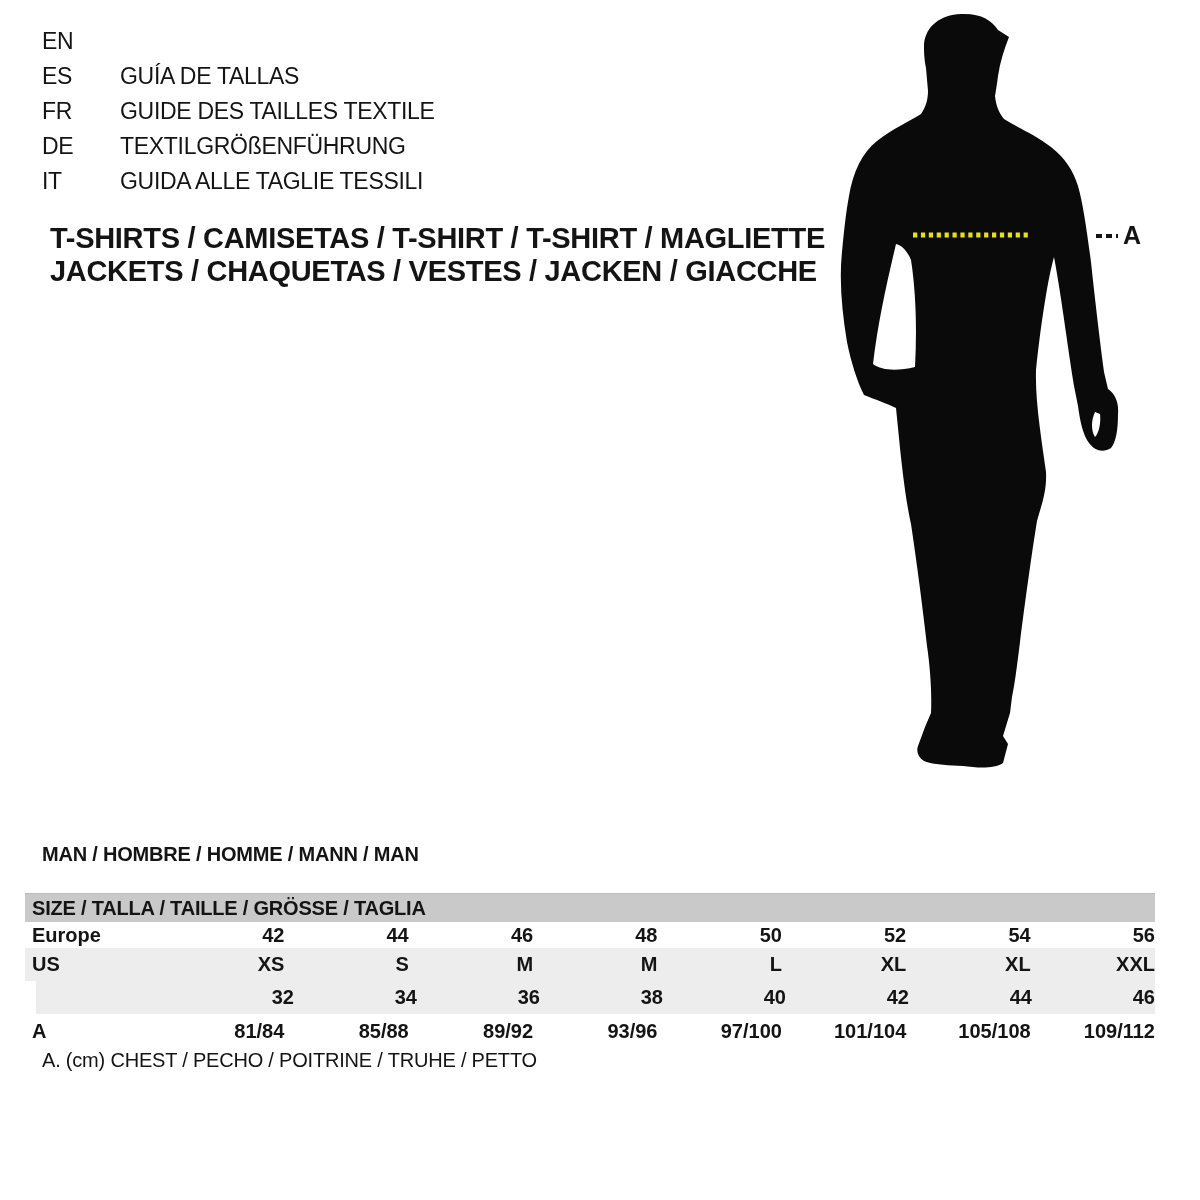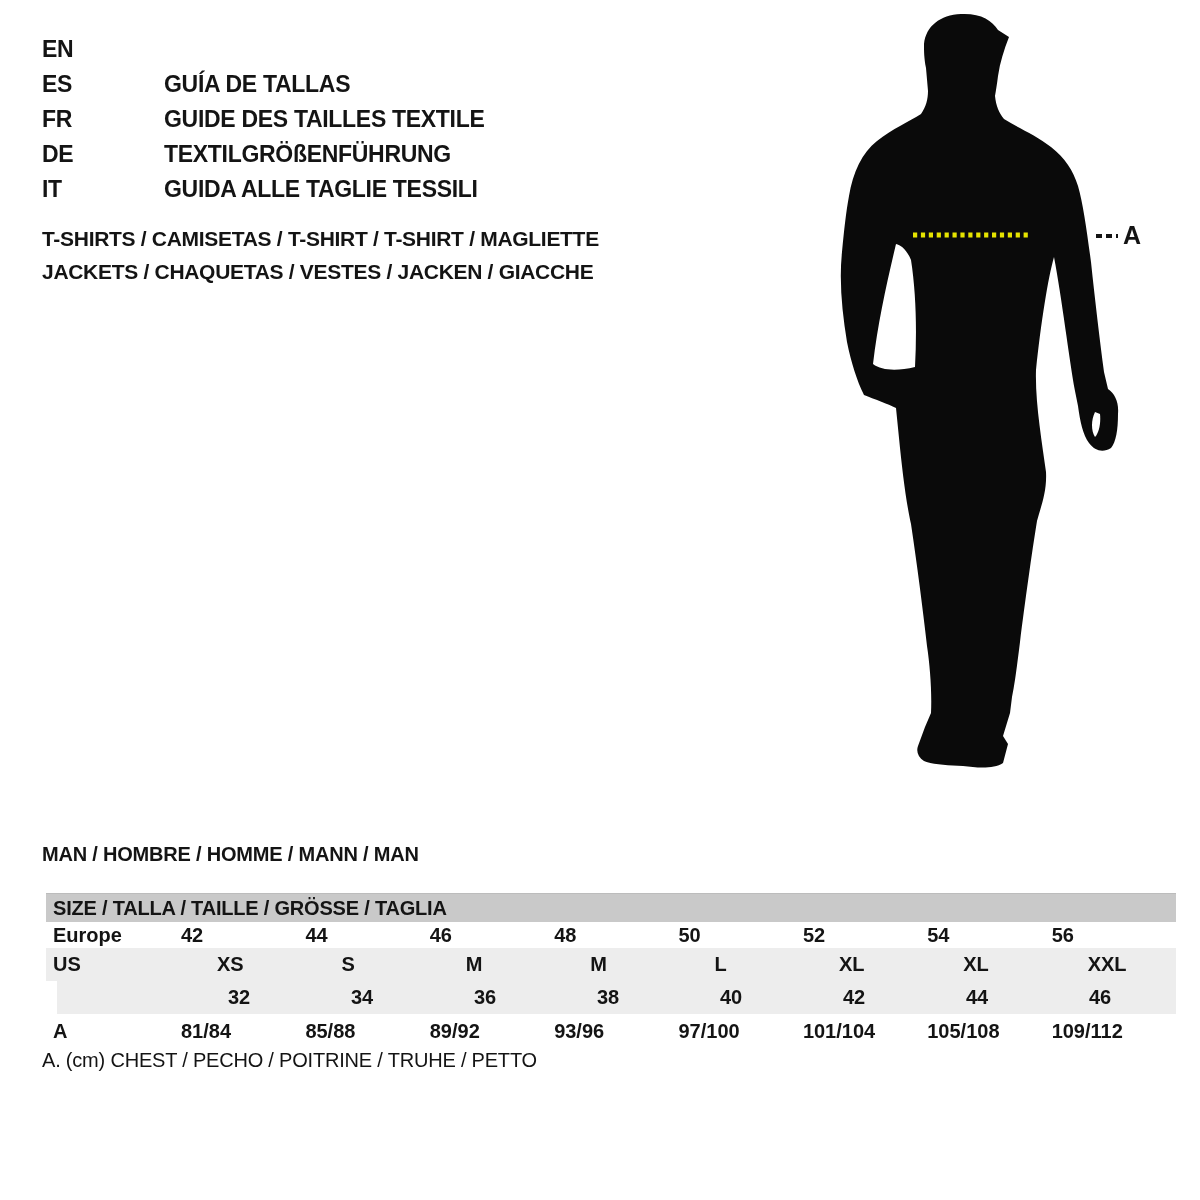--- a/index.html
+++ b/index.html
@@ -5,48 +5,48 @@
   html, body { margin:0; padding:0; }
   body {
     width:1200px; height:1200px; background:#ffffff;
     font-family:"Liberation Sans", sans-serif; color:#141414;
     -webkit-font-smoothing:antialiased;
   }
   .page { position:relative; width:1200px; height:1200px; overflow:hidden; background:#ffffff; }
 
   
   .lang-block { position:absolute; left:42px; top:28px; }
-  .lang-row { display:flex; height:35px; align-items:flex-end; font-weight:bold; font-size:23px; letter-spacing:-0.3px;gap:44px; }
+  .lang-row { display:flex; height:35px; align-items:flex-start; font-weight:normal; font-size:23px; letter-spacing:-0.3px; }
   .lang-code { width:78px; flex:0 0 78px; }
 
   
-  .categories { position:absolute; left:42px; top:222px; font-weight:bold; font-size:21px; line-height:33px; letter-spacing:-0.3px; }
+  .categories { position:absolute; left:50px; top:222px; font-weight:bold; font-size:29px; line-height:33px; letter-spacing:-0.3px; }
 
   
   .figure { position:absolute; left:820px; top:0; width:380px; height:800px; }
   .figure svg { display:block; }
   .measure-a { font-family:"Liberation Sans", sans-serif; font-weight:bold; font-size:25px; }
 
   
   .section-title { position:absolute; left:42px; top:843px; font-weight:bold; font-size:20px; letter-spacing:-0.2px; }
 
   
-  .size-table { position:absolute; left:46px; top:893px; width:1130px; }
+  .size-table { position:absolute; left:25px; top:893px; width:1130px; }
   .table-header {
     height:28px; line-height:28px; background:#c9c9c9; border-top:1px solid #bcbcbc;
     font-weight:bold; font-size:20px; padding-left:7px; letter-spacing:-0.2px;
   }
   .trow { display:grid; grid-template-columns:135px repeat(8, 1fr); align-items:center; font-weight:bold; font-size:20px; }
   .trow.shaded { background:#ededed;gap:36px; }
   .trow.r1 { height:26px; }
   .trow.r2 { height:33px; }
   .trow.r3 { height:33px;margin-left:11px; }
   .trow.r4 { height:35px; }
   .tlabel { padding-left:7px; text-align:left; }
-  .tcell { text-align:left; }
+  .tcell { text-align:right; }
 
   
   .footnote { position:absolute; left:42px; top:1049px; font-weight:normal; font-size:20px; letter-spacing:-0.2px; }
 </style>
 </head>
 <body>
 
 <div class="page">
 
   <div class="lang-block">

